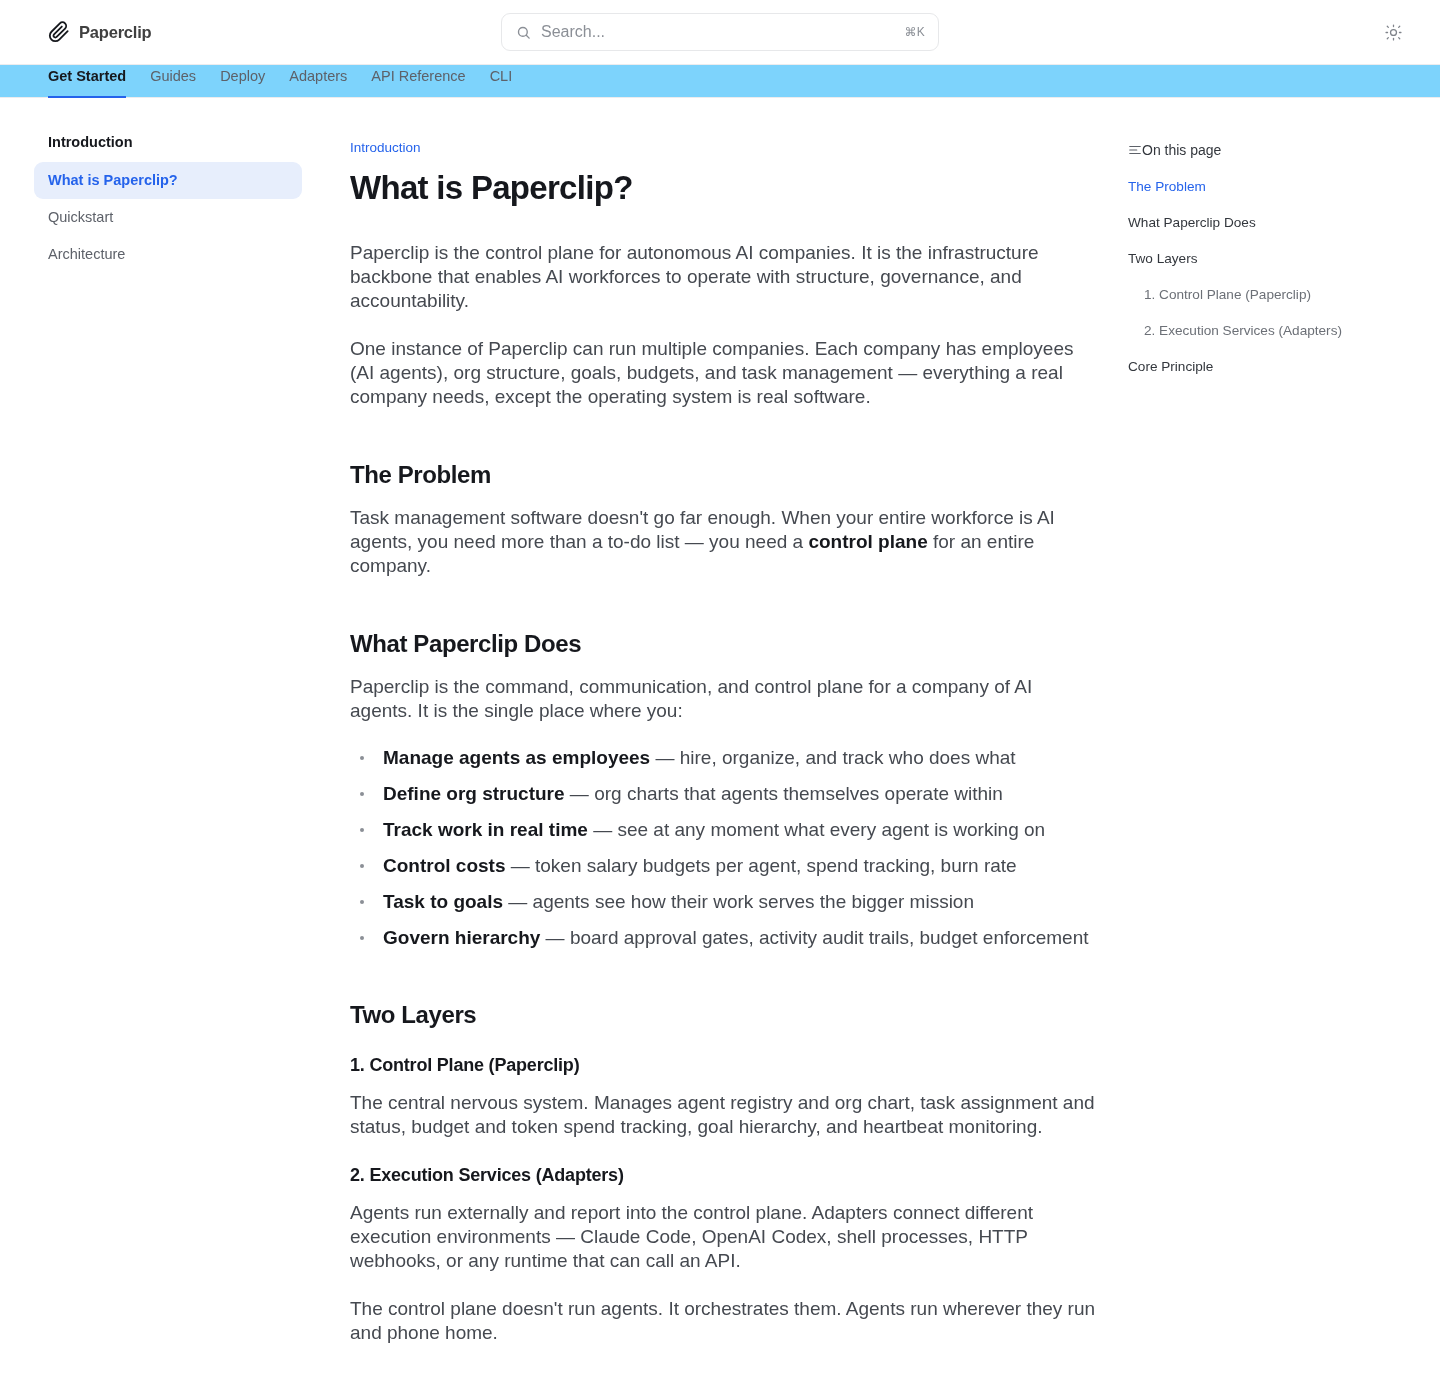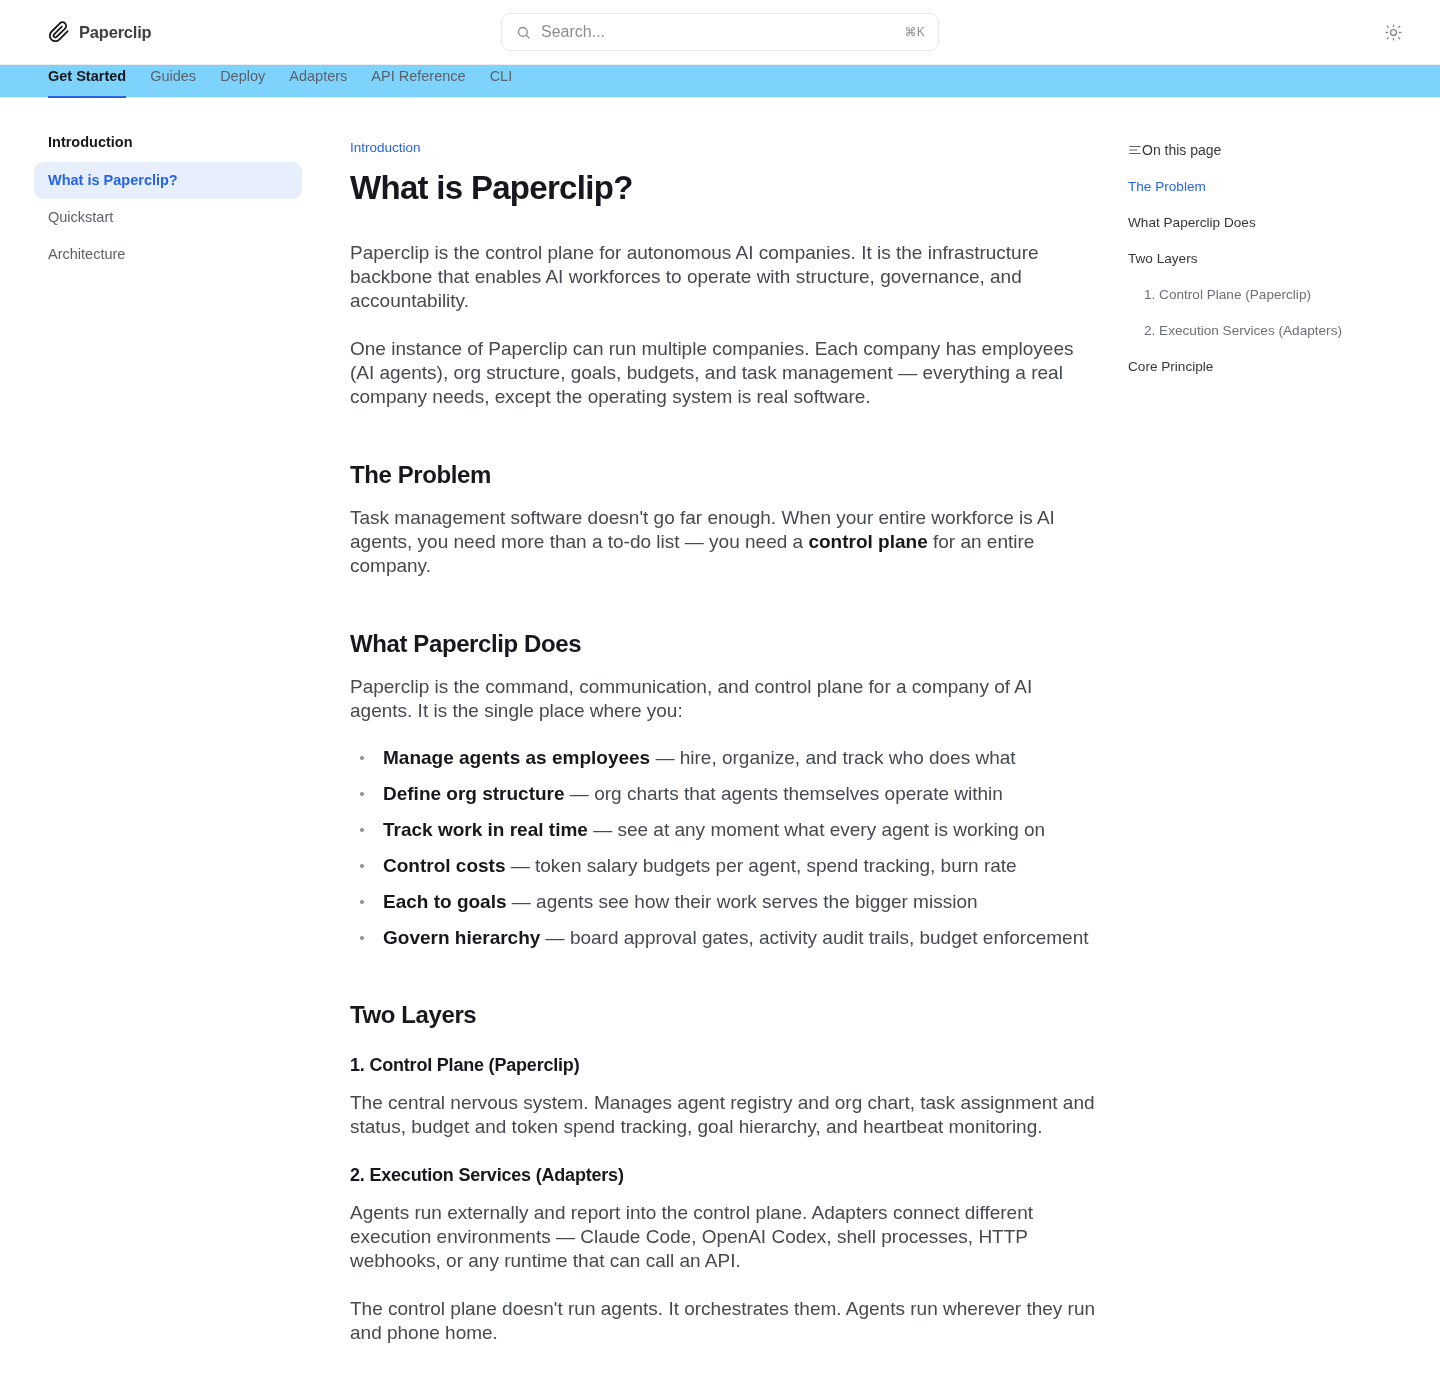--- a/index.html
+++ b/index.html
@@ -312,21 +312,21 @@
     <p class="body"><span>Task management software doesn't go far enough. When your entire workforce is AI agents, you need more than a to-do list — you need a </span><b>control plane</b><span> for an entire company.</span></p>
 
     <h2 class="sec">What Paperclip Does</h2>
     <p class="body">Paperclip is the command, communication, and control plane for a company of AI agents. It is the single place where you:</p>
 
     <ul class="bullets">
       <li><b>Manage agents as employees</b><span> — hire, organize, and track who does what</span></li>
       <li><b>Define org structure</b><span> — org charts that agents themselves operate within</span></li>
       <li><b>Track work in real time</b><span> — see at any moment what every agent is working on</span></li>
       <li><b>Control costs</b><span> — token salary budgets per agent, spend tracking, burn rate</span></li>
-      <li><b>Each to goals</b><span> — agents see how their work serves the bigger mission</span></li>
+      <li><b>Task to goals</b><span> — agents see how their work serves the bigger mission</span></li>
       <li><b>Govern hierarchy</b><span> — board approval gates, activity audit trails, budget enforcement</span></li>
     </ul>
 
     <h2 class="sec">Two Layers</h2>
 
     <h3 class="subsec">1. Control Plane (Paperclip)</h3>
     <p class="body">The central nervous system. Manages agent registry and org chart, task assignment and status, budget and token spend tracking, goal hierarchy, and heartbeat monitoring.</p>
 
     <h3 class="subsec">2. Execution Services (Adapters)</h3>
     <p class="body">Agents run externally and report into the control plane. Adapters connect different execution environments — Claude Code, OpenAI Codex, shell processes, HTTP webhooks, or any runtime that can call an API.</p>

